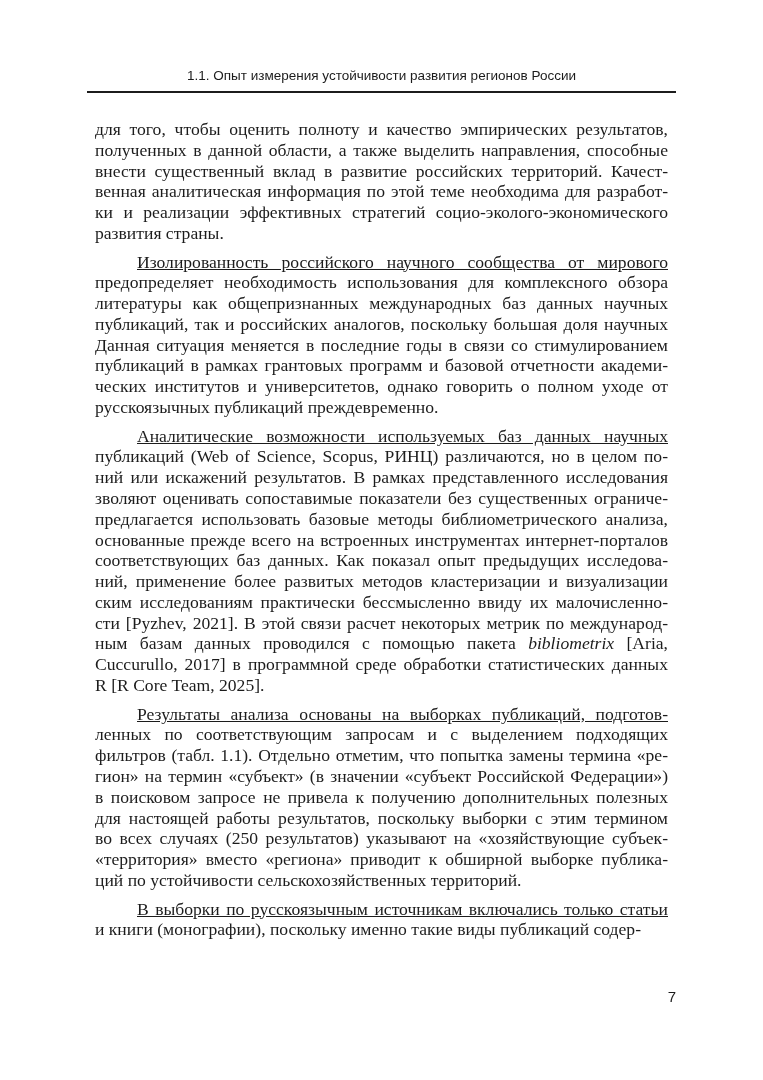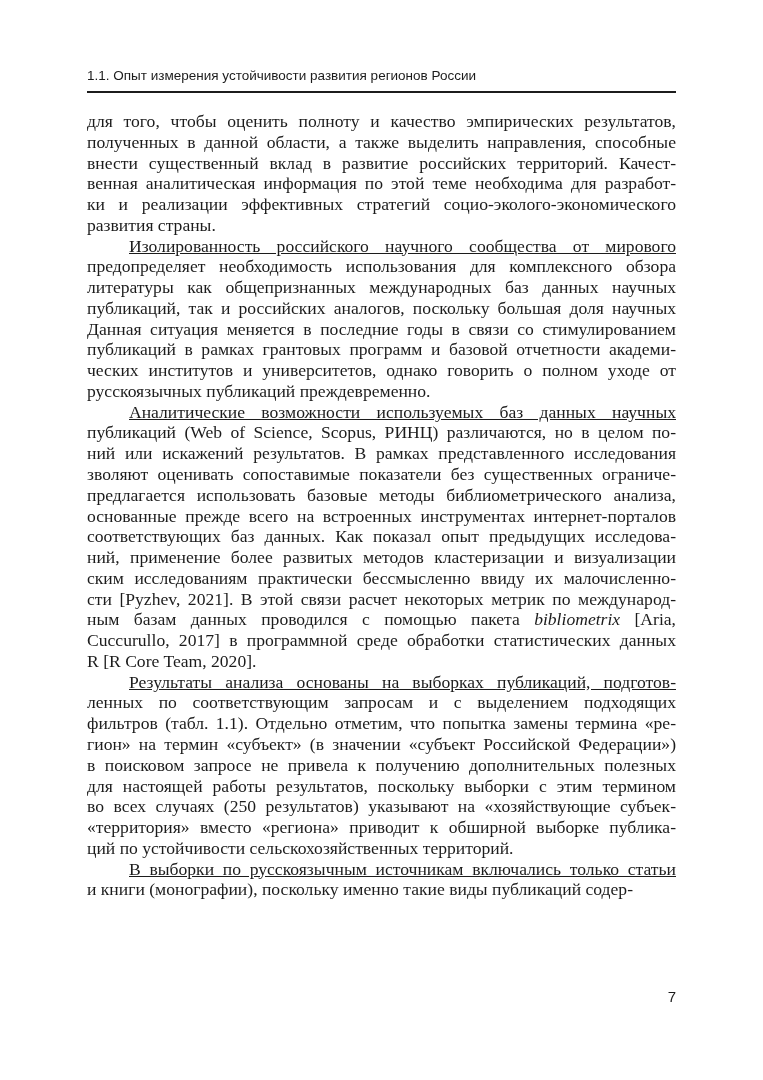--- a/index.html
+++ b/index.html
@@ -11,34 +11,34 @@
     color: var(--ink, #1c1c1c);
     font-family: "Liberation Serif", serif;
     overflow: hidden;
   }
   .running-header {
     position: absolute; left: 87px; top: 67px; width: 589px;
   }
   .running-header .title {
     font-family: "Liberation Sans", sans-serif;
     font-size: 13.5px; line-height: 17px;
-    text-align: left;
+    text-align: center;
     color: var(--ink, #1c1c1c);
   }
   .running-header .rule {
     margin-top: 7px;
     border-bottom: 2px solid var(--ink, #1c1c1c);
     height: 0;
   }
   .body-text {
     position: absolute; left: 87px; top: 111px; width: 589px;
     font-size: 17.6px;
     line-height: 20.78px;
   }
-  .para { margin: 0; }
+  .para { margin: 8px; }
   .line {
     height: 20.78px;
     overflow: hidden;
     text-align: justify;
     text-align-last: justify;
     -moz-text-align-last: justify;
     white-space: normal;
   }
   .line.last {
     text-align-last: left;
@@ -89,21 +89,21 @@
         <div class="line">ний или искажений результатов. В рамках представленного исследования</div>
         <div class="line">зволяют оценивать сопоставимые показатели без существенных ограниче-</div>
         <div class="line">предлагается использовать базовые методы библиометрического анализа,</div>
         <div class="line">основанные прежде всего на встроенных инструментах интернет-порталов</div>
         <div class="line">соответствующих баз данных. Как показал опыт предыдущих исследова-</div>
         <div class="line">ний, применение более развитых методов кластеризации и визуализации</div>
         <div class="line">ским исследованиям практически бессмысленно ввиду их малочисленно-</div>
         <div class="line">сти [Pyzhev, 2021]. В этой связи расчет некоторых метрик по международ-</div>
         <div class="line">ным базам данных проводился с помощью пакета <i>bibliometrix</i> [Aria,</div>
         <div class="line">Cuccurullo, 2017] в программной среде обработки статистических данных</div>
-        <div class="line last">R [R Core Team, 2020].</div>
+        <div class="line last">R [R Core Team, 2025].</div>
       </div>
       <div class="para indent">
         <div class="line first">Результаты анализа основаны на выборках публикаций, подготов-</div>
         <div class="line">ленных по соответствующим запросам и с выделением подходящих</div>
         <div class="line">фильтров (табл. 1.1). Отдельно отметим, что попытка замены термина «ре-</div>
         <div class="line">гион» на термин «субъект» (в значении «субъект Российской Федерации»)</div>
         <div class="line">в поисковом запросе не привела к получению дополнительных полезных</div>
         <div class="line">для настоящей работы результатов, поскольку выборки с этим термином</div>
         <div class="line">во всех случаях (250 результатов) указывают на «хозяйствующие субъек-</div>
         <div class="line">«территория» вместо «региона» приводит к обширной выборке публика-</div>

